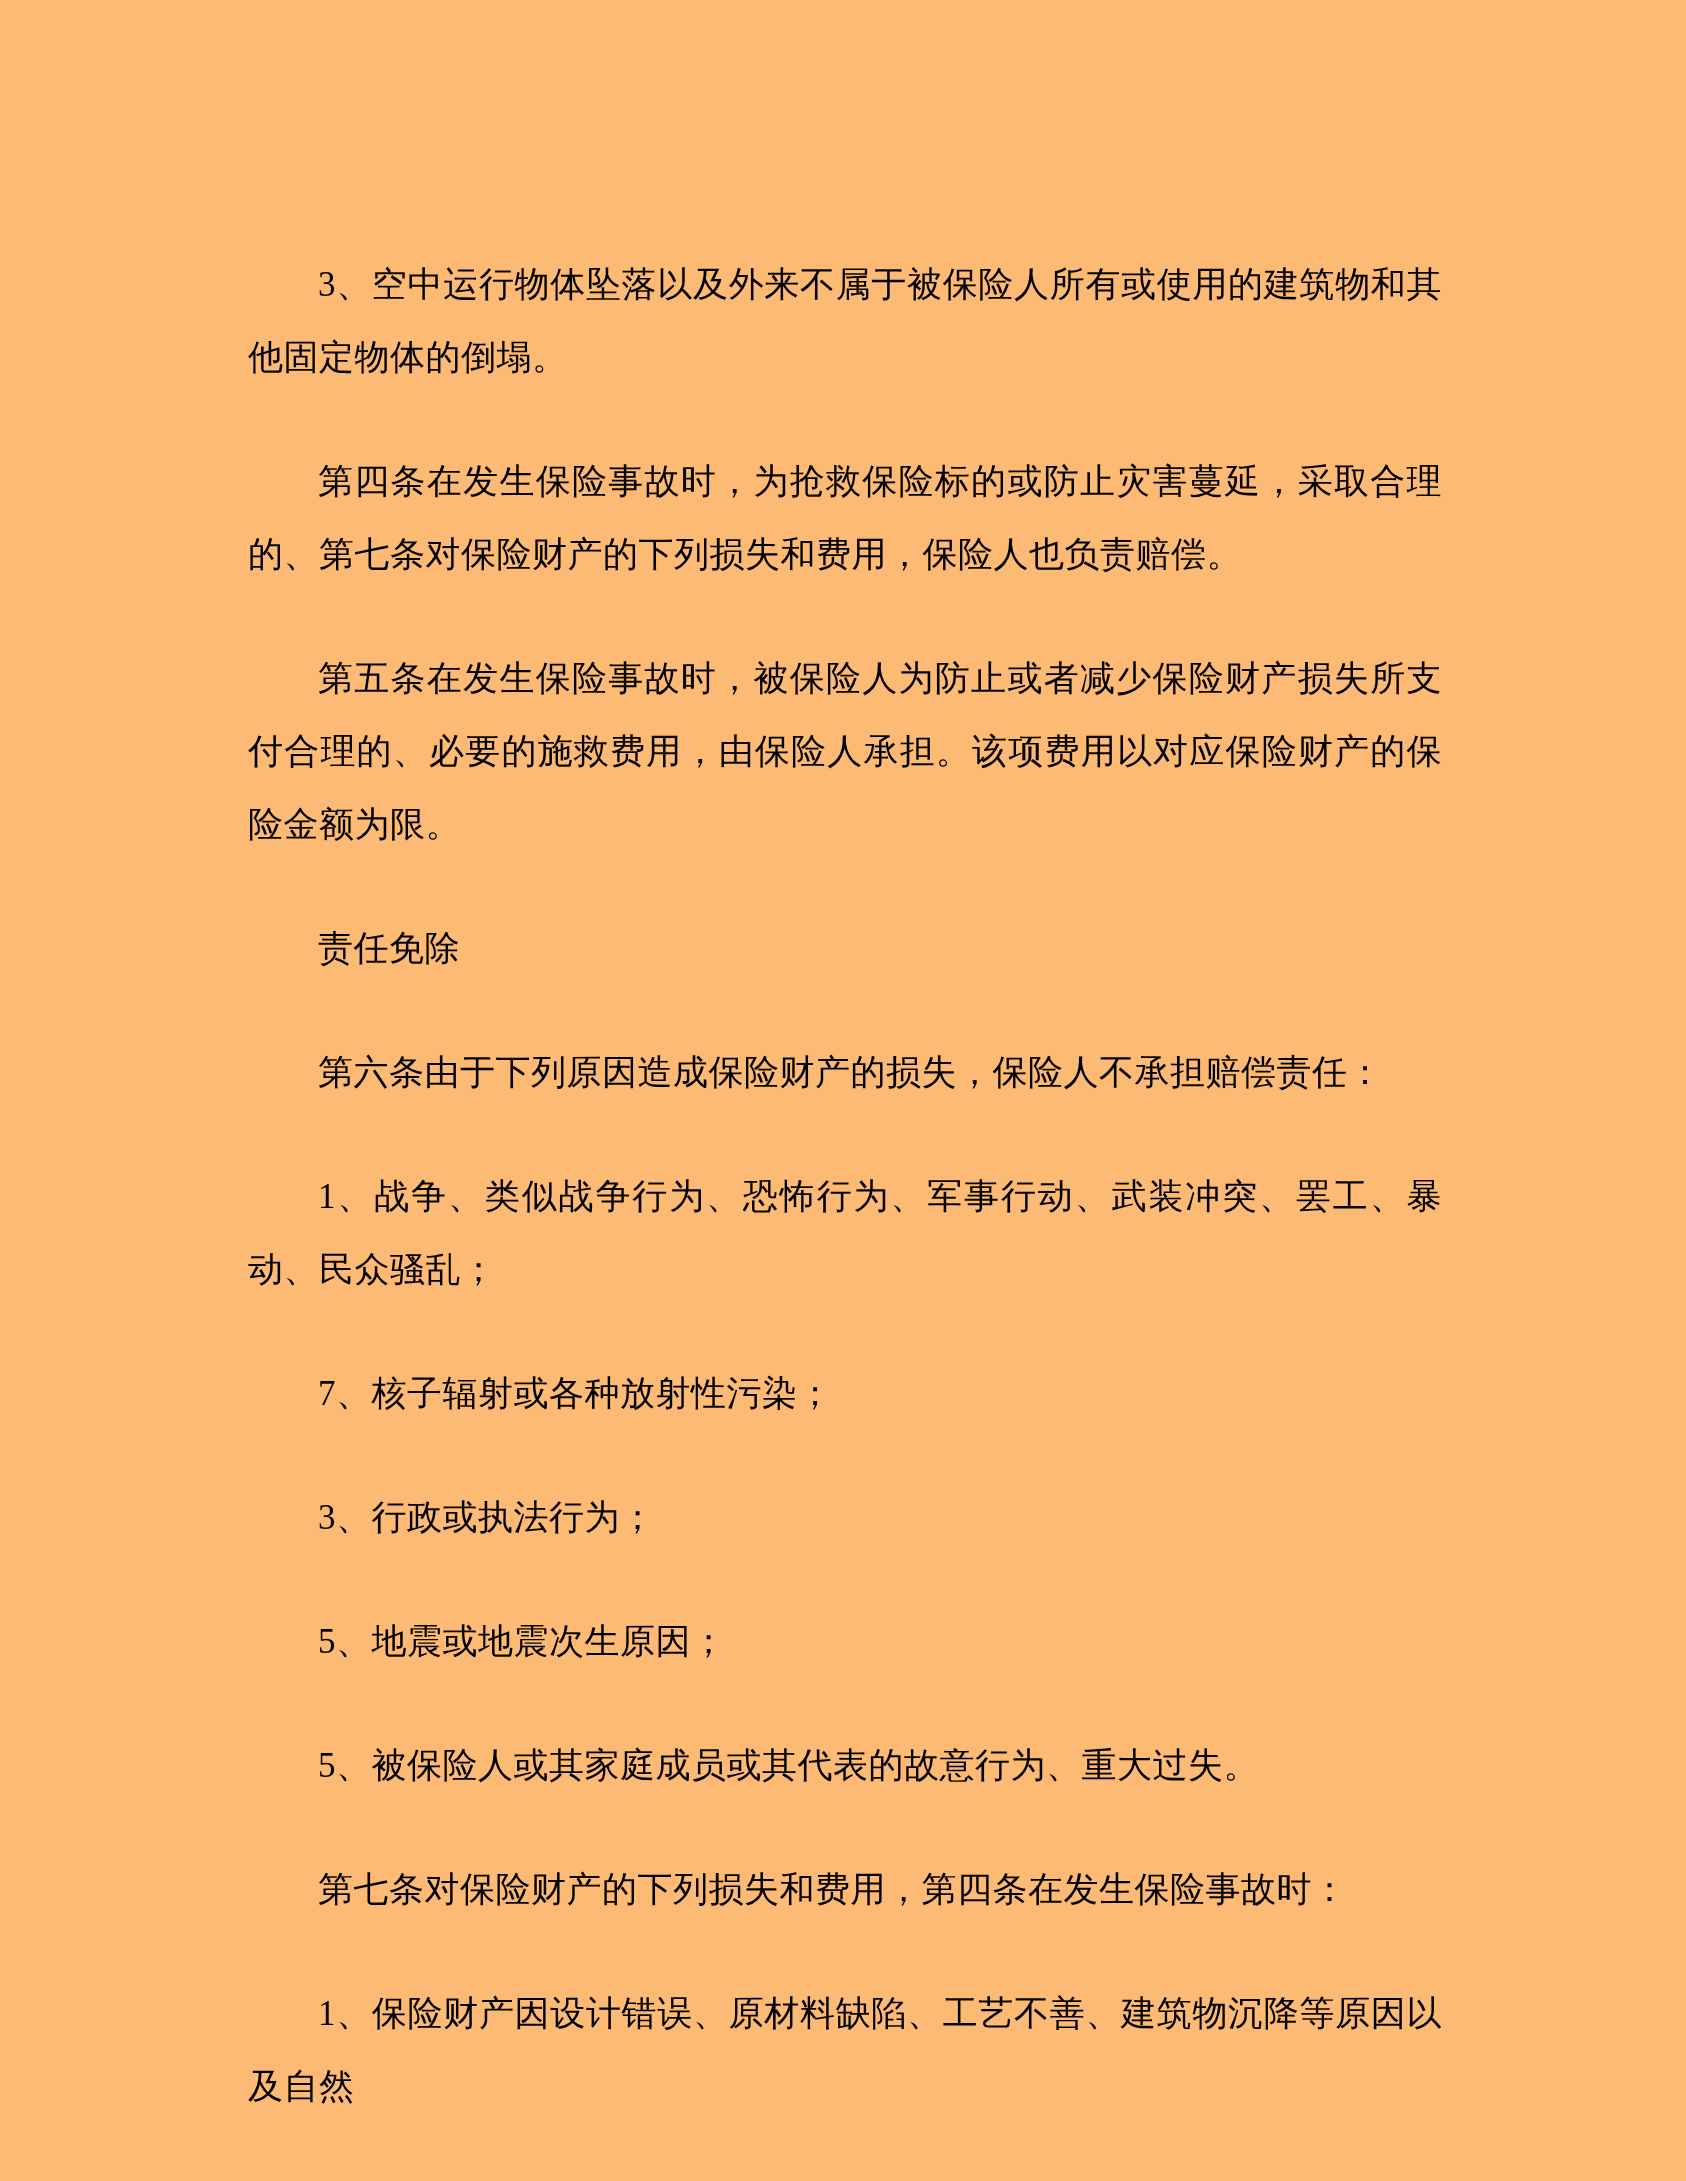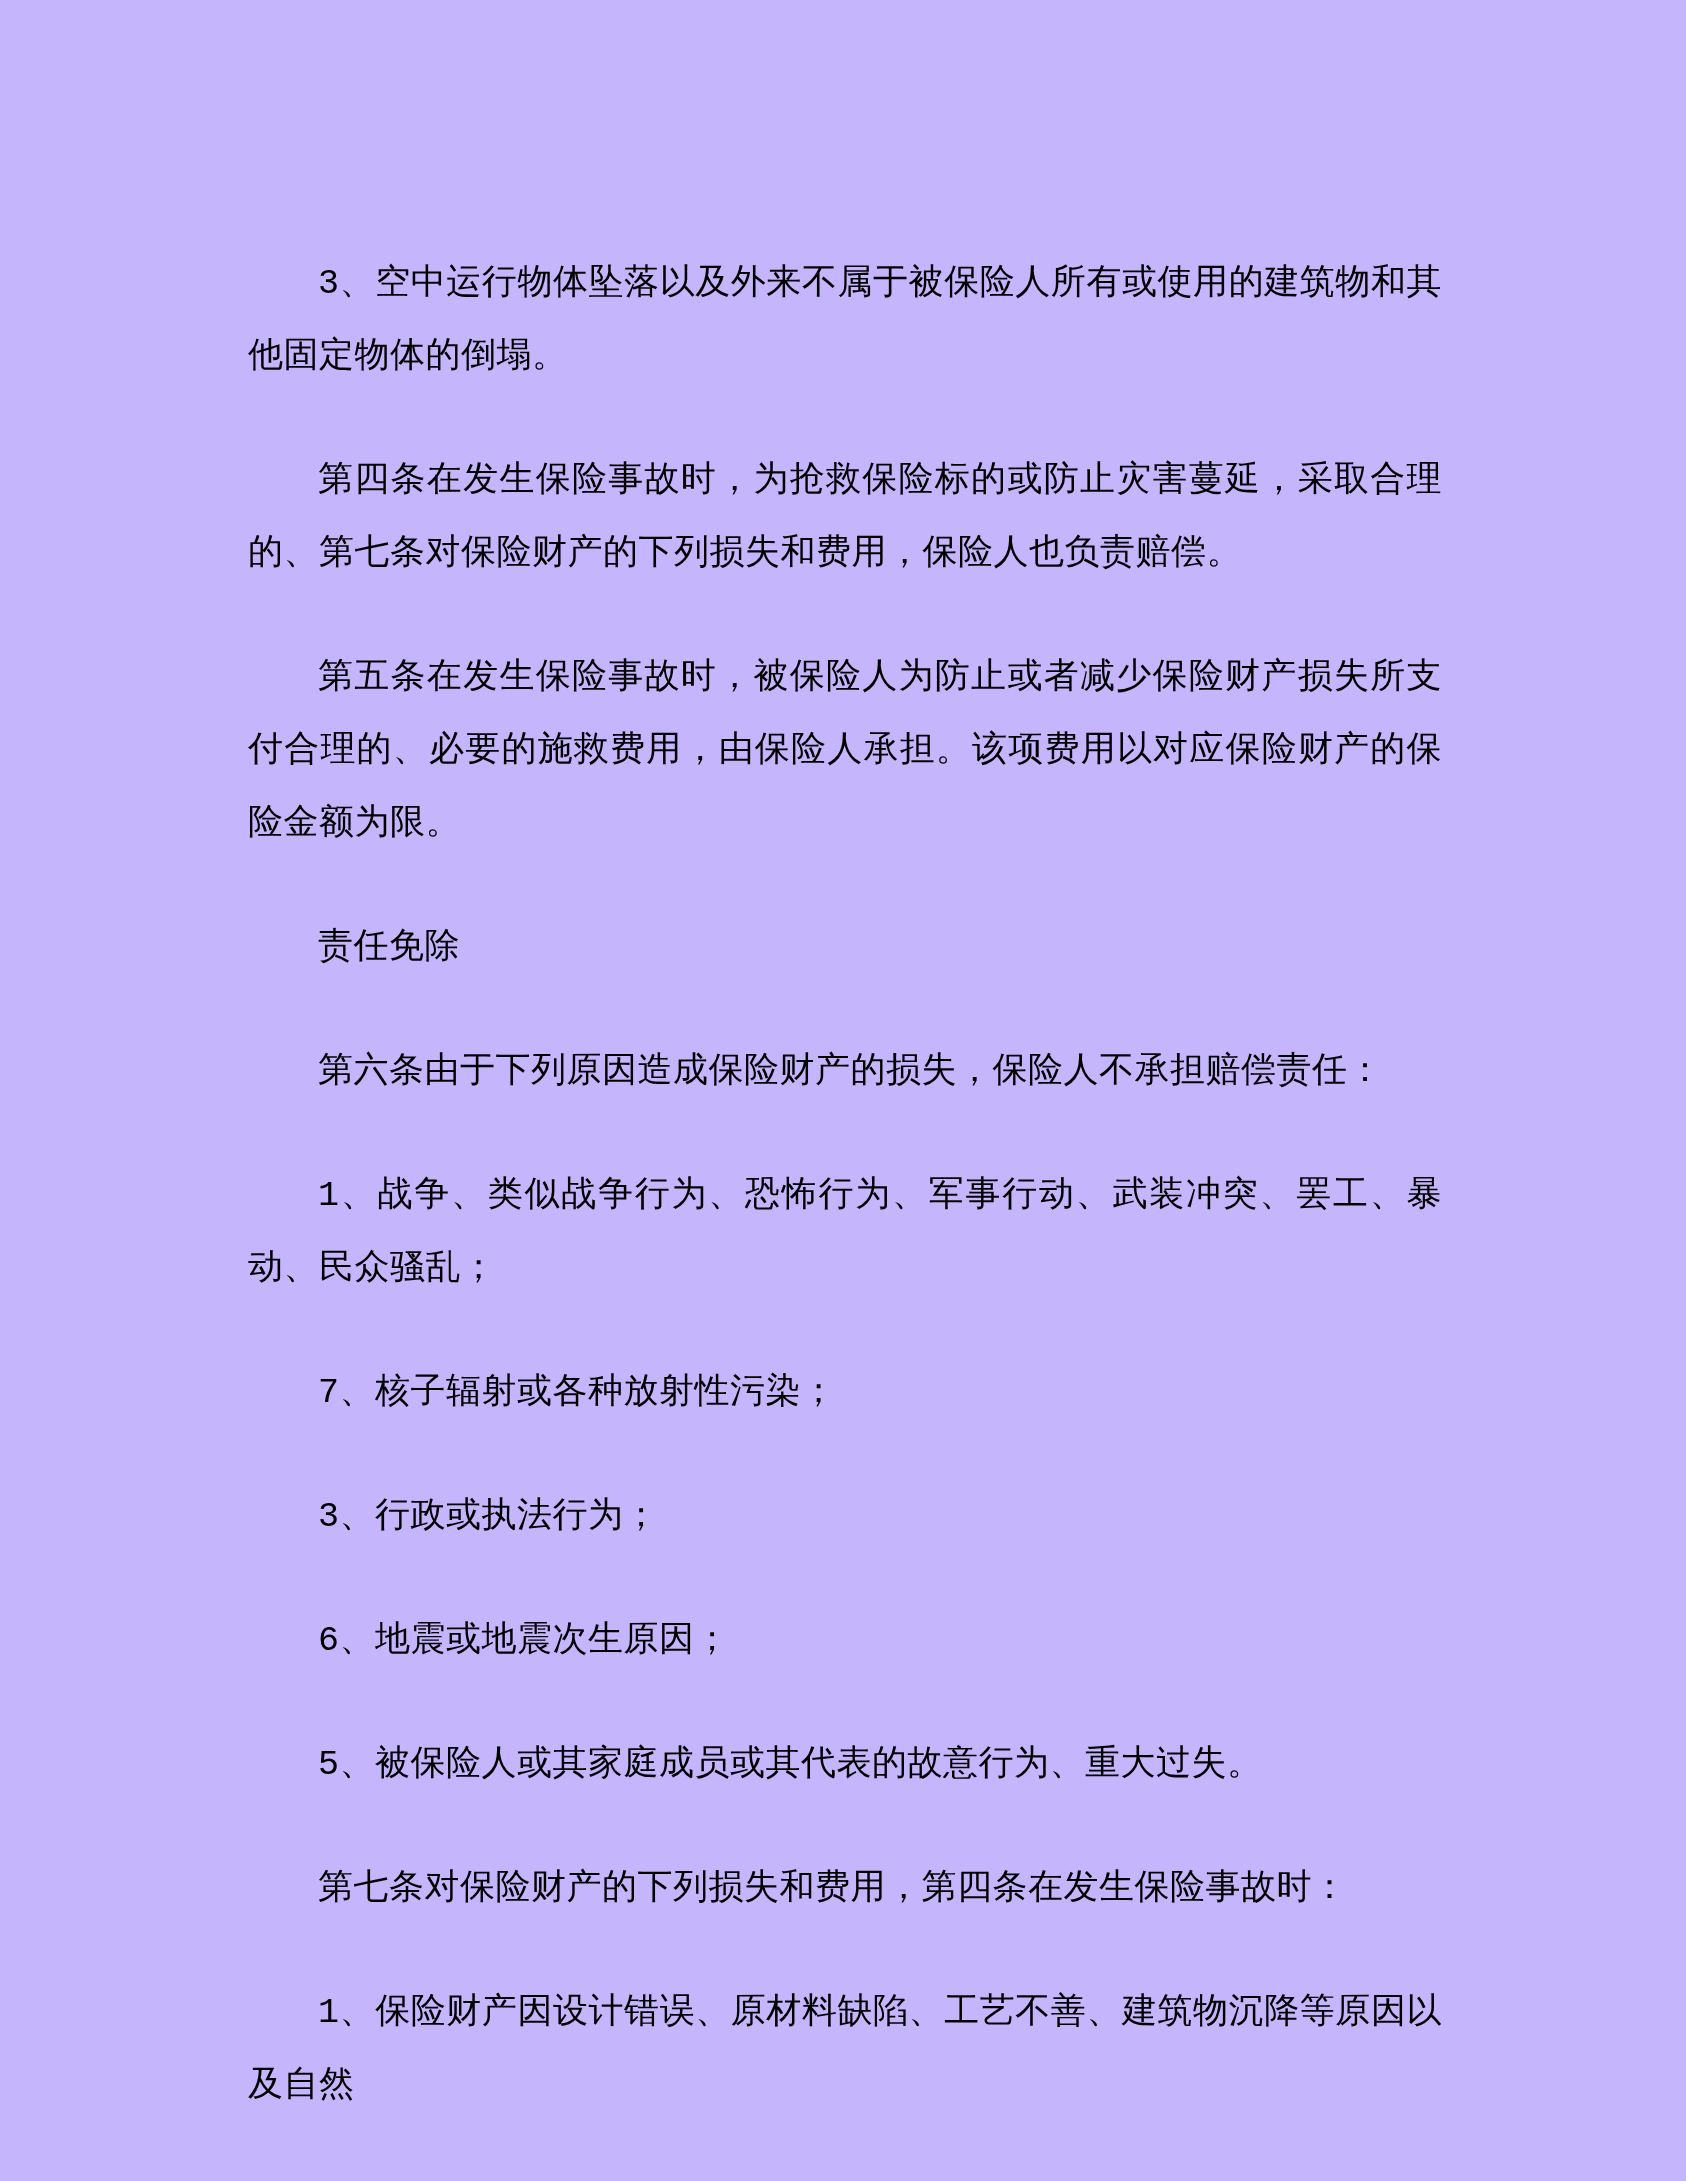--- a/index.html
+++ b/index.html
@@ -4,25 +4,25 @@
 <style>
   html, body {
     margin: 0;
     padding: 0;
     background: #ffffff;
   }
   .page {
     position: relative;
     width: 1686px;
     height: 2182px;
-    background: #c4b5fd;
+    background: #fdba74;
     box-sizing: border-box;
     padding: 248px 244px 0 248px;
     overflow: hidden;
-    font-family: Liberation Mono, monospace;
+    font-family: Liberation Serif, serif;
     font-size: 35px;
     color: #000000;
   }
   .para {
     margin: 0 0 51px 0;
     line-height: 73px;
     text-indent: 2em;
     text-align: justify;
     text-justify: inter-character;
     letter-spacing: 0.5px;
@@ -34,18 +34,18 @@
 
 <div class="page">
   <p class="para">3、空中运行物体坠落以及外来不属于被保险人所有或使用的建筑物和其他固定物体的倒塌。</p>
   <p class="para">第四条在发生保险事故时，为抢救保险标的或防止灾害蔓延，采取合理的、第七条对保险财产的下列损失和费用，保险人也负责赔偿。</p>
   <p class="para">第五条在发生保险事故时，被保险人为防止或者减少保险财产损失所支付合理的、必要的施救费用，由保险人承担。该项费用以对应保险财产的保险金额为限。</p>
   <p class="para">责任免除</p>
   <p class="para">第六条由于下列原因造成保险财产的损失，保险人不承担赔偿责任：</p>
   <p class="para">1、战争、类似战争行为、恐怖行为、军事行动、武装冲突、罢工、暴动、民众骚乱；</p>
   <p class="para">7、核子辐射或各种放射性污染；</p>
   <p class="para">3、行政或执法行为；</p>
-  <p class="para">6、地震或地震次生原因；</p>
+  <p class="para">5、地震或地震次生原因；</p>
   <p class="para">5、被保险人或其家庭成员或其代表的故意行为、重大过失。</p>
   <p class="para">第七条对保险财产的下列损失和费用，第四条在发生保险事故时：</p>
   <p class="para">1、保险财产因设计错误、原材料缺陷、工艺不善、建筑物沉降等原因以及自然</p>
 </div>
 
 
 </body></html>

